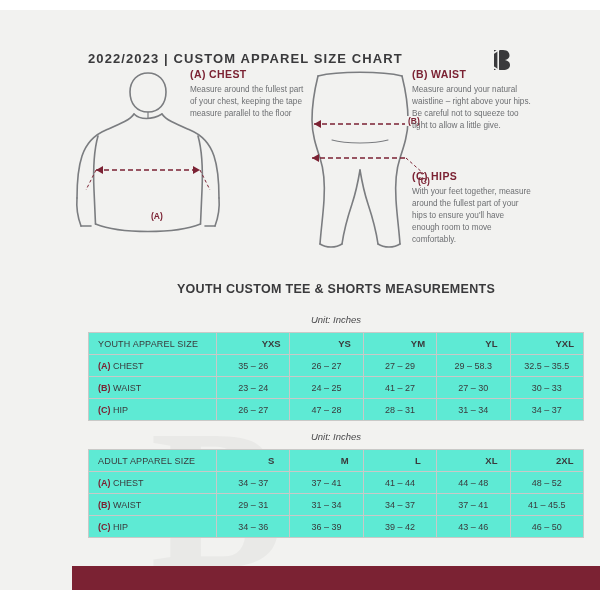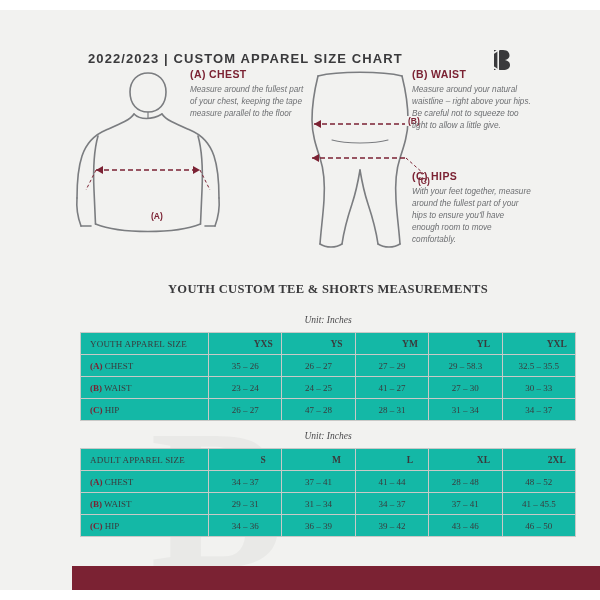--- a/index.html
+++ b/index.html
@@ -102,60 +102,58 @@
     font-size: 10.5px;
     font-weight: 700;
     color: #7b2233;
     letter-spacing: 0.4px;
     margin-bottom: 4px;
   }
   .note-body {
     font-size: 8.2px;
     line-height: 1.45;
     color: #6d6f72;
-    font-style: italic;
   }
   .note-chest { left: 130px; top: 10px; width: 118px; }
   .note-waist { left: 352px; top: 10px; width: 120px; }
   .note-hips  { left: 352px; top: 112px; width: 120px; }
 
   .measure-label {
     position: absolute;
     font-size: 8.5px;
     font-weight: 700;
     color: #7b2233;
     background: #f2f2f0;
     padding: 0 3px;
   }
   
   .section {
     position: absolute;
-    left: 80px;
+    left: 88px;
     width: 496px;
-    font-family: Liberation Serif, serif;
   }
   .section-title {
     text-align: center;
     font-size: 12.5px;
     font-weight: 700;
     color: #3a3a3c;
     letter-spacing: 0.3px;
   }
   .section-sub {
     text-align: center;
     font-size: 9.5px;
     font-style: italic;
     color: #4a4a4c;
     margin-top: 18px;
     margin-bottom: 7px;
   }
   table {
     border-collapse: collapse;
     width: 100%;
-    background: #14b8a6;
+    background: #5eead4;
     table-layout: fixed;
   }
   th, td {
     border: 1px solid #c9c9c7;
     height: 21px;
     font-size: 9px;
     color: #3a3a3c;
     text-align: center;
     padding: 0;
   }
@@ -362,21 +360,21 @@
         </thead>
         <tbody>
           <tr>
             <td class="rowhead">
               <span class="code">(A)</span>
               <span>CHEST</span>
             </td>
             <td>34 – 37</td>
             <td>37 – 41</td>
             <td>41 – 44</td>
-            <td>28 – 48</td>
+            <td>44 – 48</td>
             <td>48 – 52</td>
           </tr>
           <tr>
             <td class="rowhead">
               <span class="code">(B)</span>
               <span>WAIST</span>
             </td>
             <td>29 – 31</td>
             <td>31 – 34</td>
             <td>34 – 37</td>

